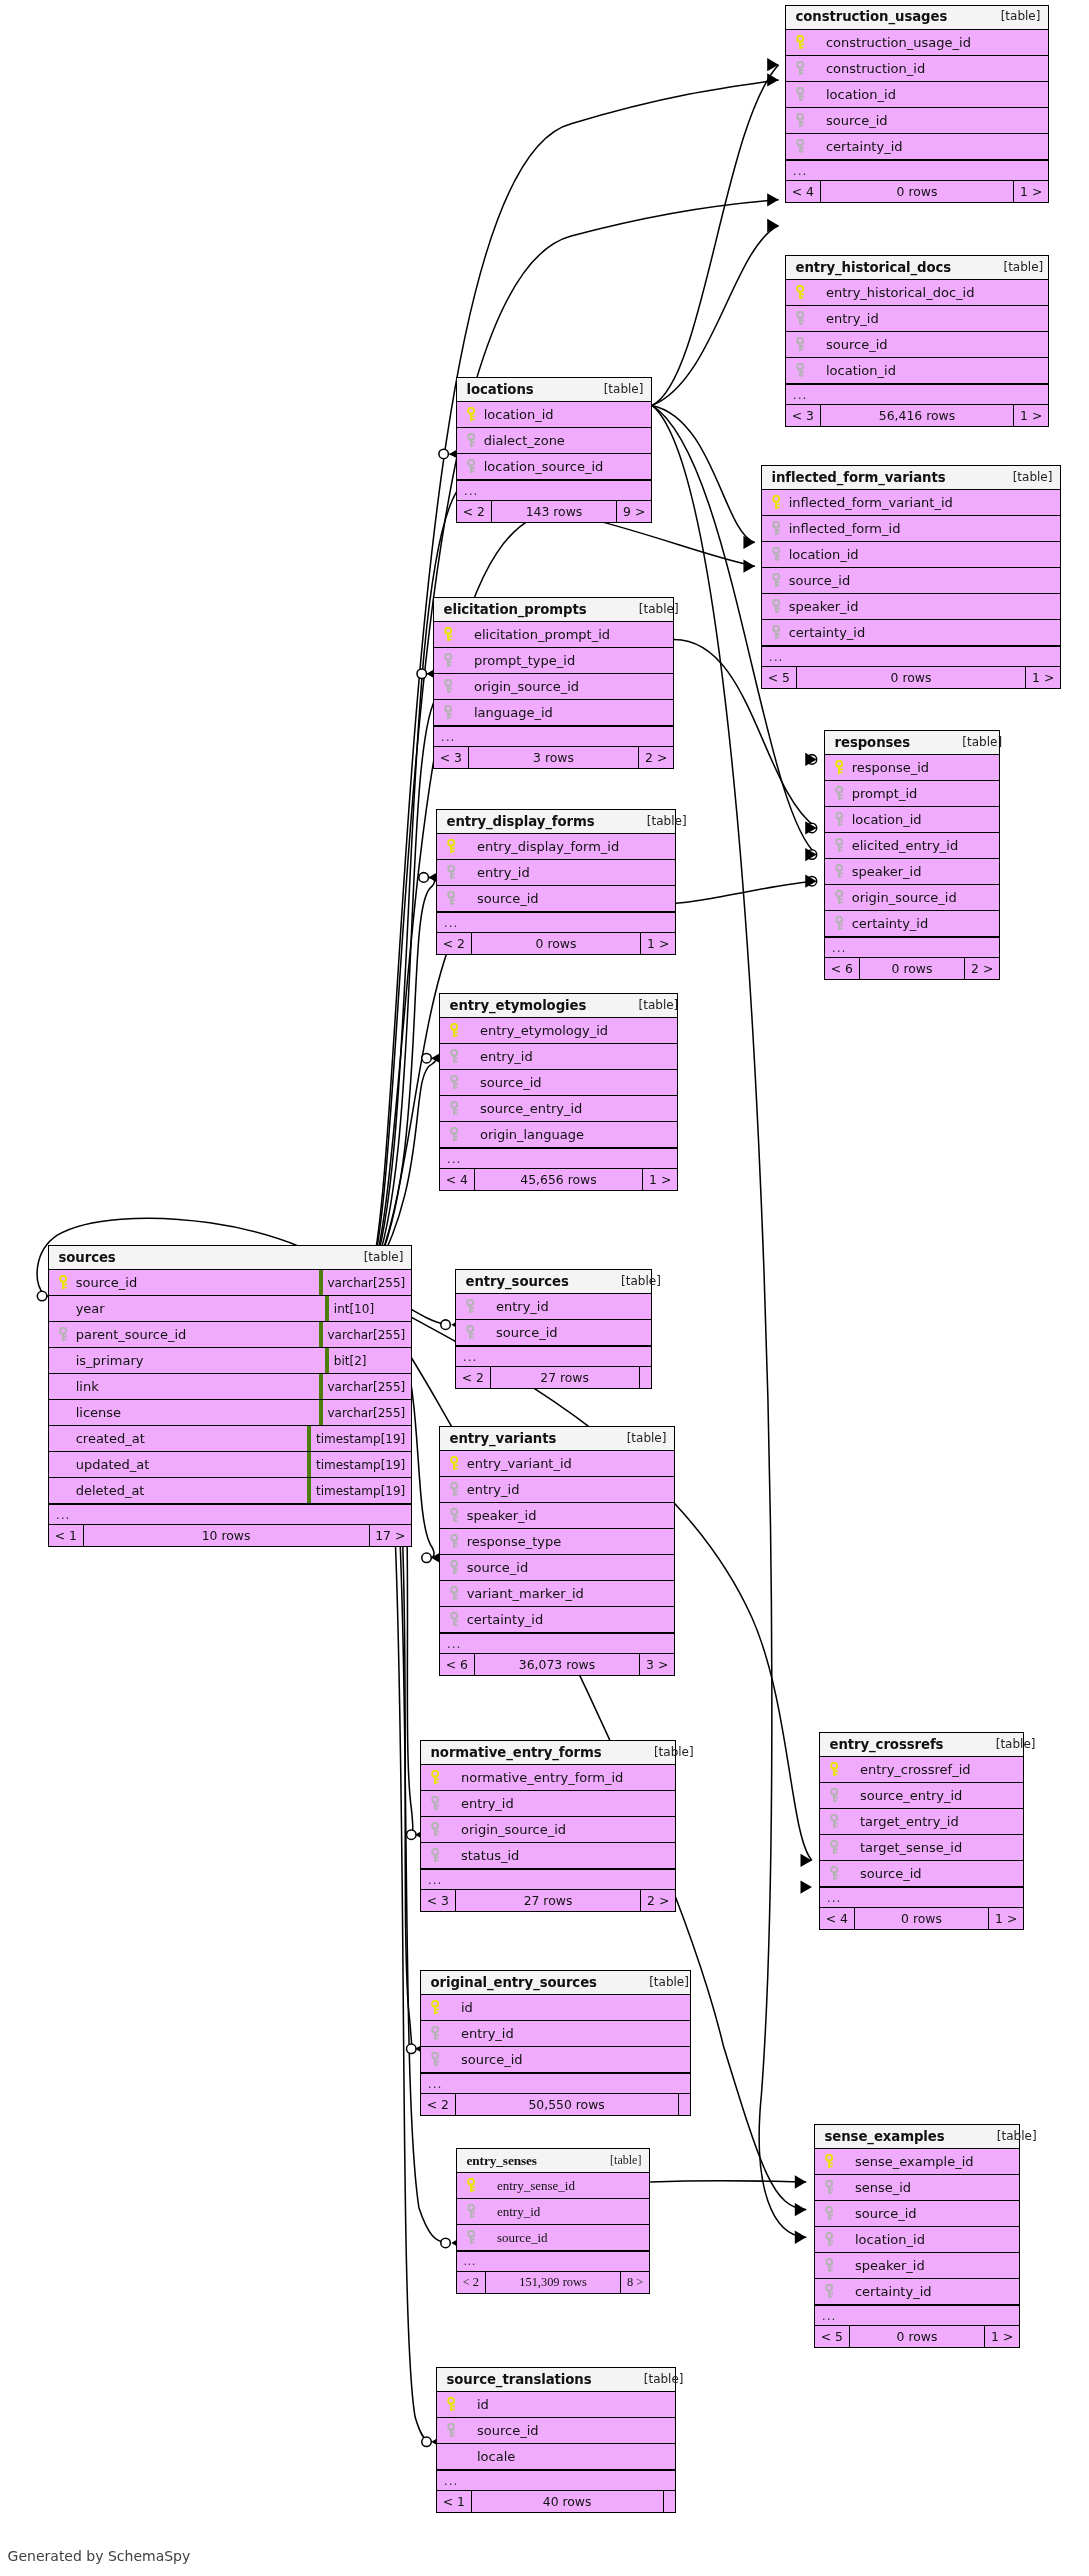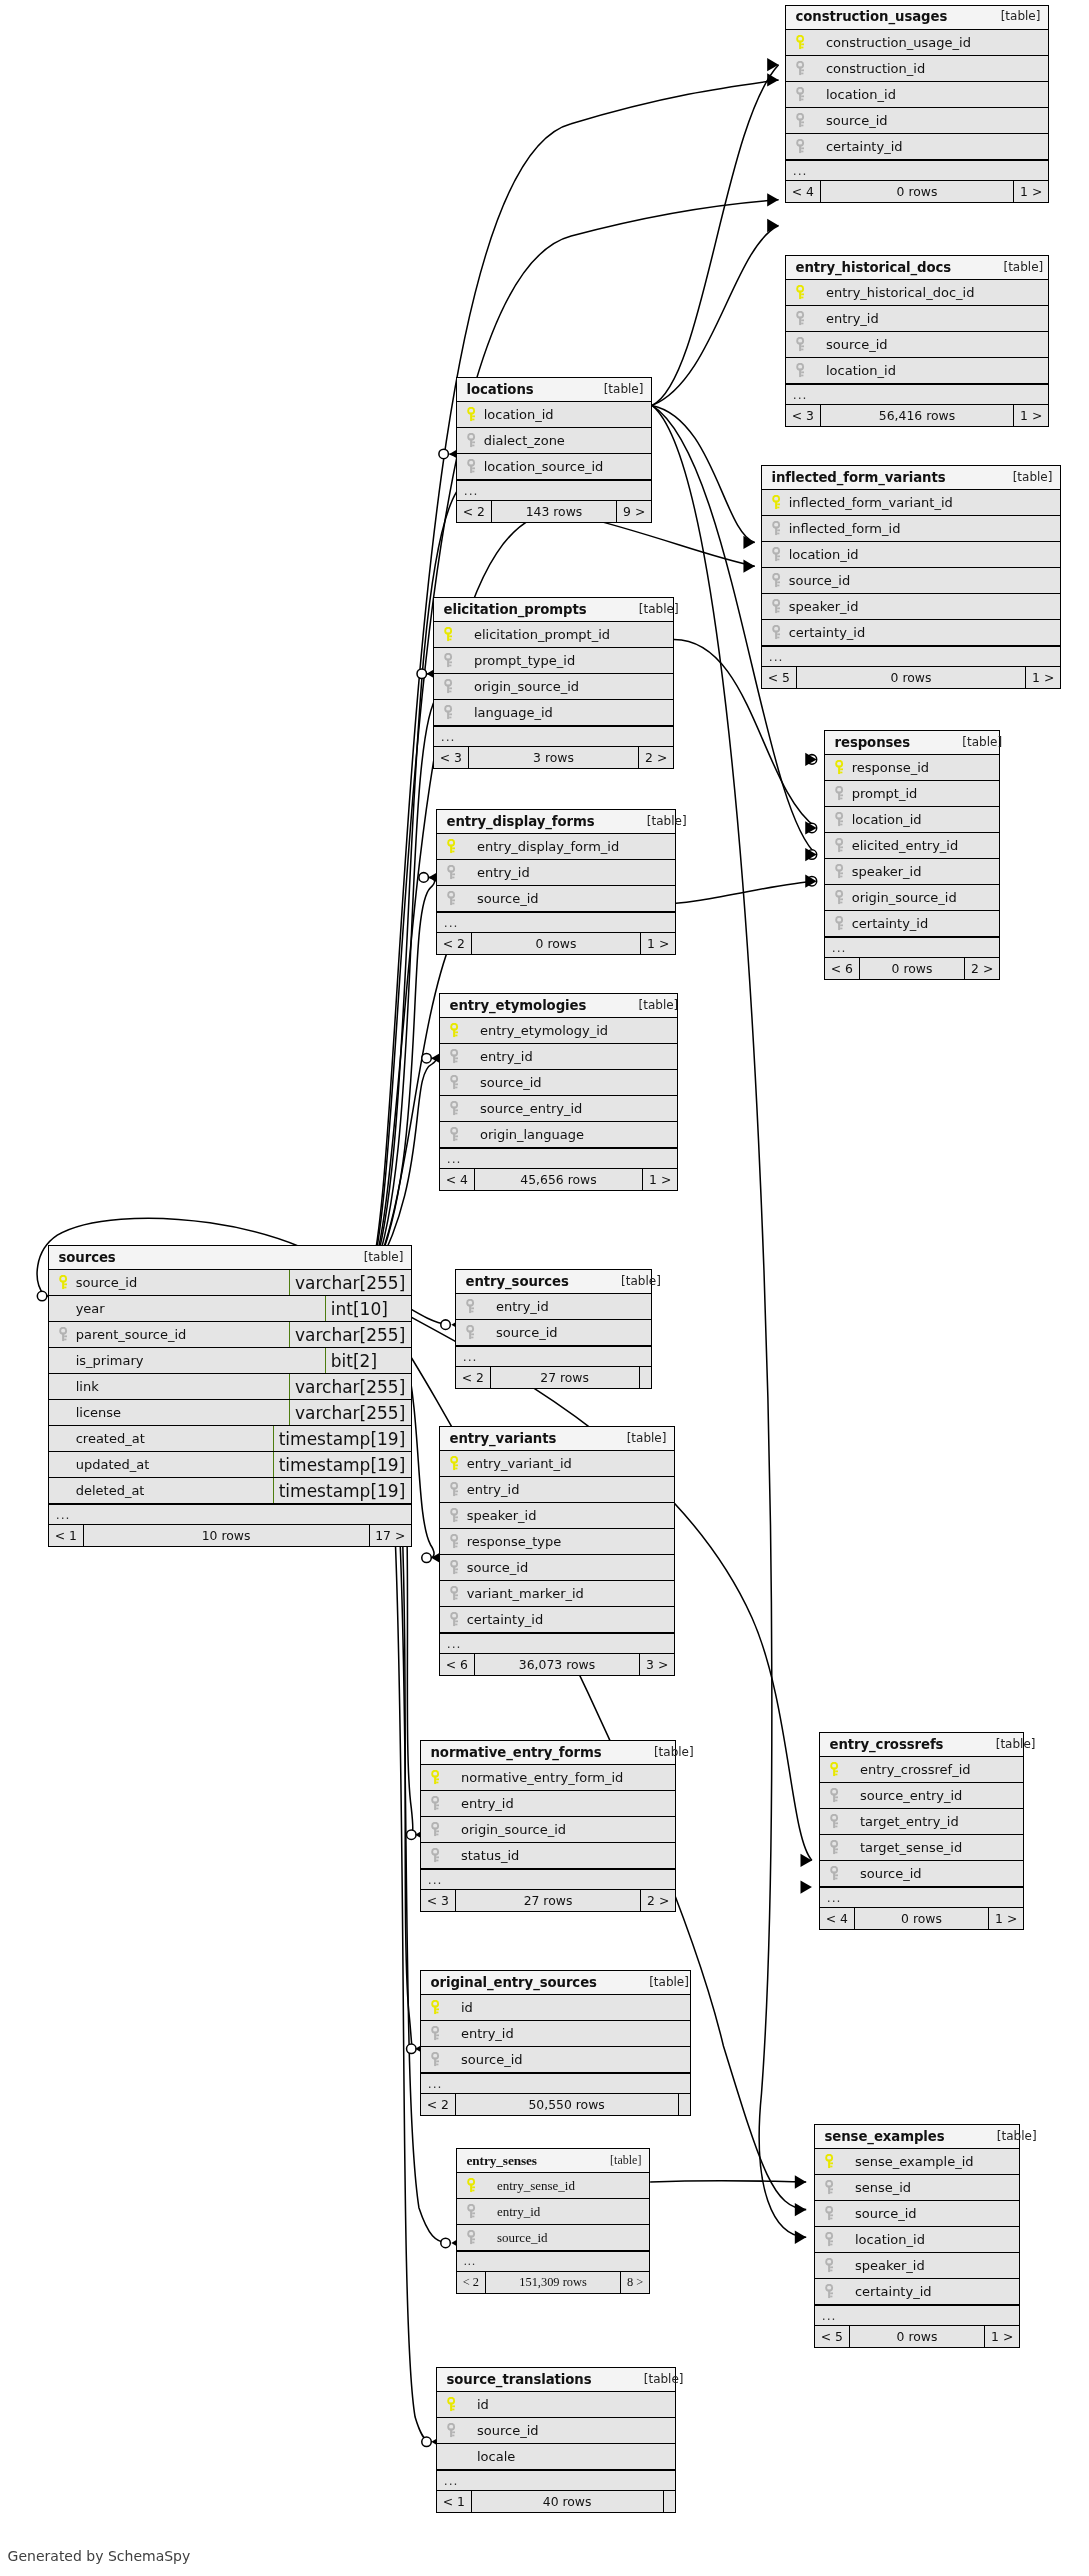--- a/index.html
+++ b/index.html
@@ -16,21 +16,21 @@
   }
   #edges{
     position:absolute;
     left:0;top:0;
     width:1090px;height:2576px;
     pointer-events:none;
   }
   .table-box{
     position:absolute;
     border:1.9px solid #000;
-    background:#e5e5e5;
+    background:#f0abfc;
     box-sizing:border-box;
     font-size:13px;
     color:#111;
   }
   .tbl-title{
     background:#f4f4f4;
     border-bottom:1.9px solid #000;
     display:flex;
     align-items:center;
     justify-content:space-between;
@@ -65,26 +65,26 @@
     display:flex;
     align-items:center;
     flex:1 1 auto;
     min-width:0;
     padding-left:6.7px;
     box-sizing:border-box;
     height:100%;
   }
   .col-type{
     flex:0 0 auto;
-    border-left:1px solid #4d7c0f;
+    border-left:4px solid #4d7c0f;
     padding:0 5.7px 0 4.8px;
     height:100%;
     display:flex;
     align-items:center;
-    font-size:17px;
+    font-size:12px;
     white-space:nowrap;
     box-sizing:border-box;
     min-width:86px;
   }
   .keyicon{
     flex:0 0 auto;
     width:14.3px;
     height:15px;
     margin-right:5.7px;
     display:inline-block;

